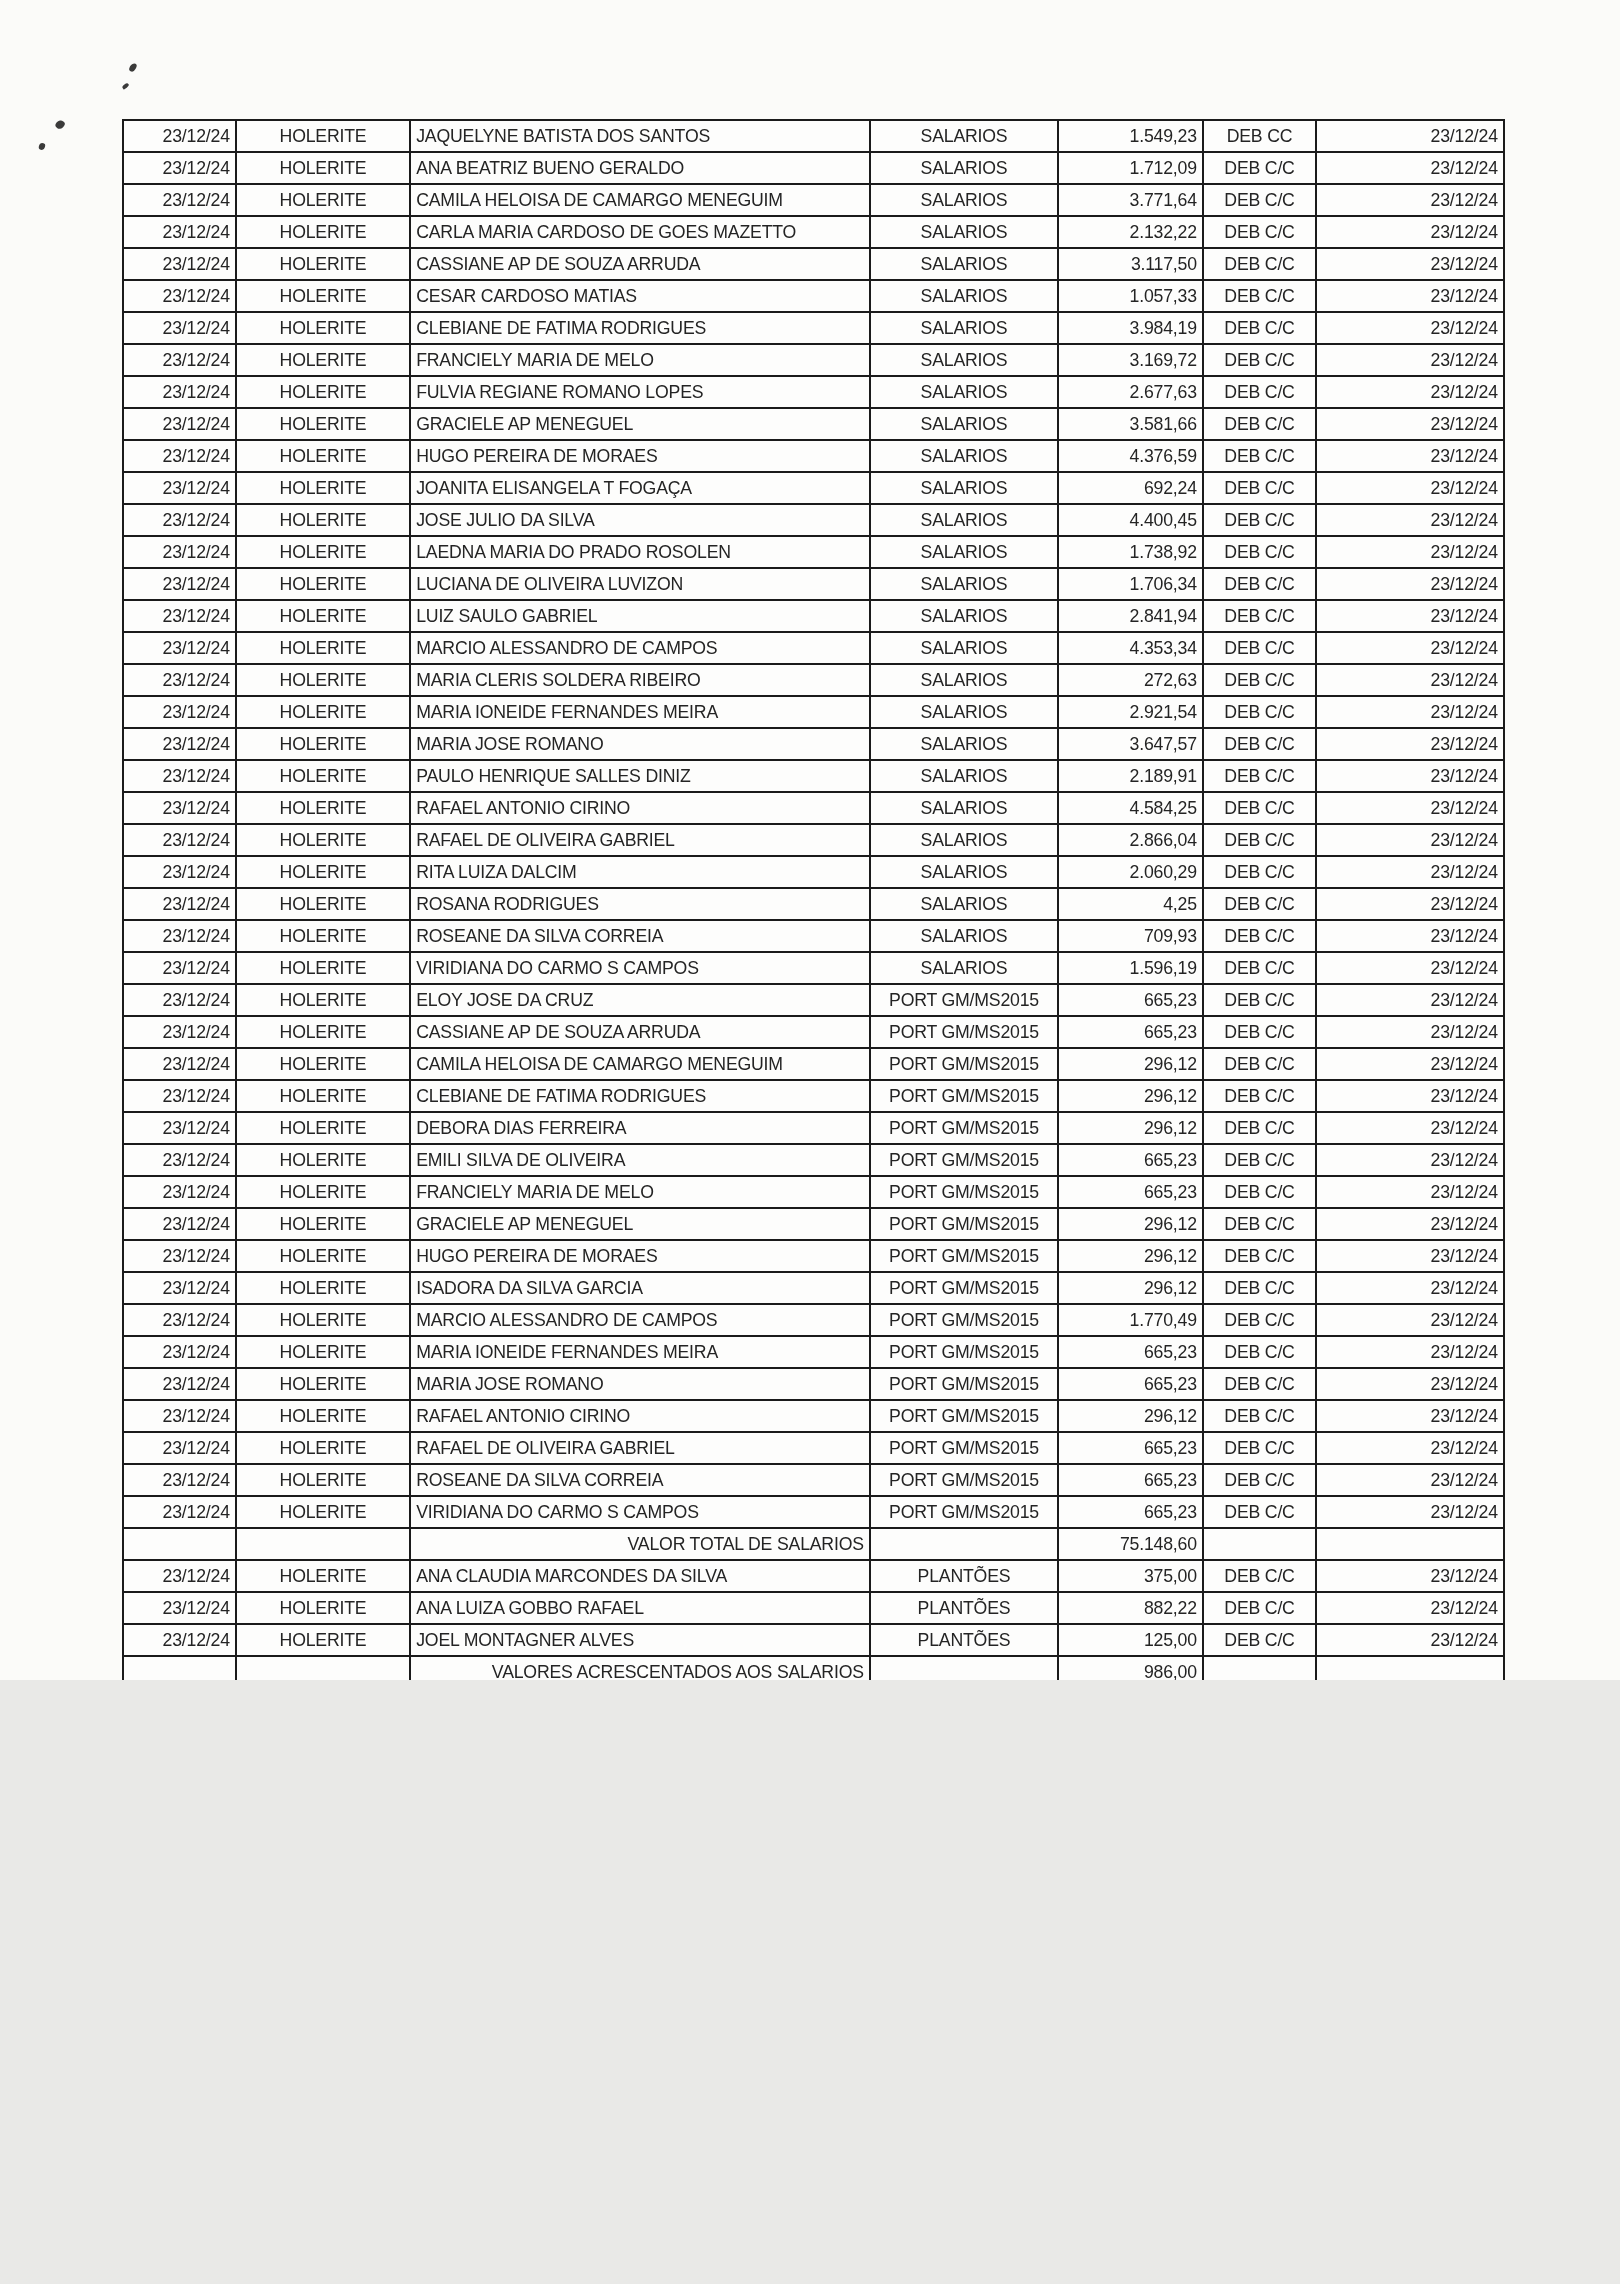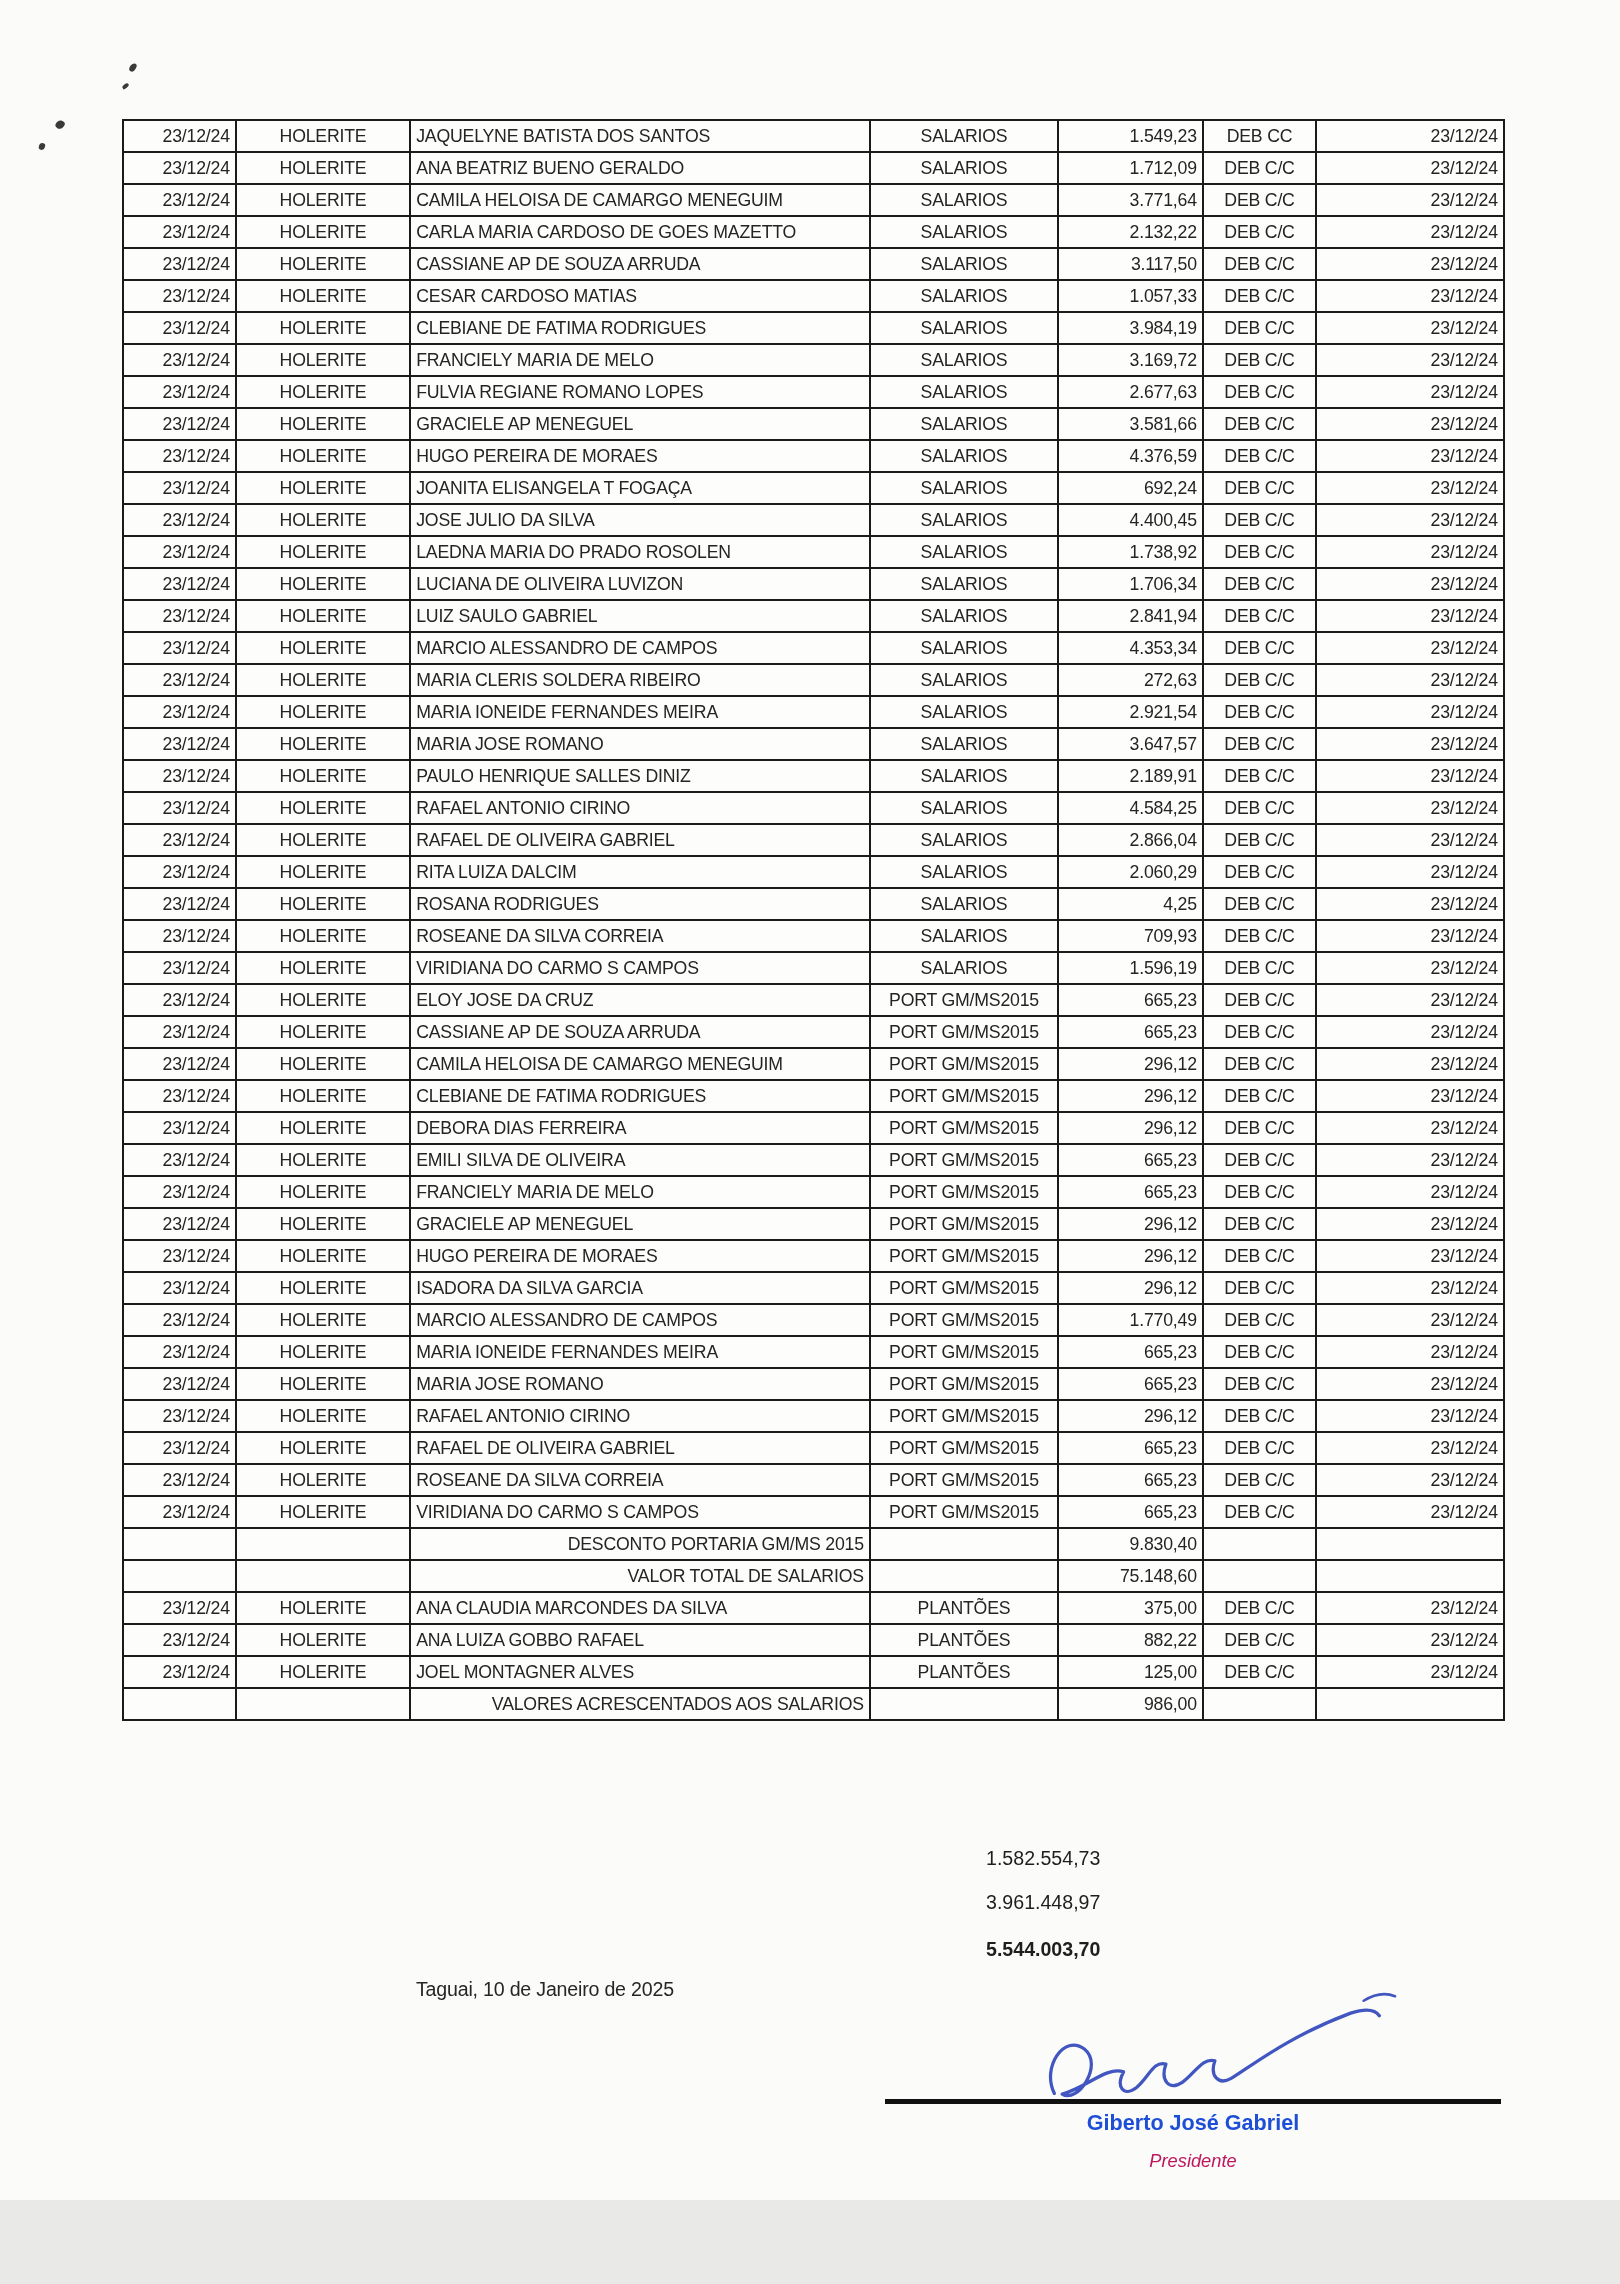--- a/index.html
+++ b/index.html
@@ -4,21 +4,21 @@
 <style>
   html,body{margin:0;padding:0;}
   body{
     width:1621px;height:2284px;
     background:#e9e9e7;
     font-family:"Liberation Sans", sans-serif;
     color:#1f1f1f;
   }
   .page{
     position:relative;
-    width:1621px;height:2200px;
+    width:1621px;height:1680px;
     background:#fbfbf9;
     overflow:hidden;
   }
   
   .speck{position:absolute;background:#3a3a3a;border-radius:60% 40% 55% 45%;}
   .speck.s1{left:130px;top:63px;width:5.9px;height:8.5px;transform:rotate(28deg);}
   .speck.s2{left:122px;top:84px;width:7.2px;height:3.9px;transform:rotate(-35deg);border-radius:50% 50% 50% 10%;}
   .speck.s3{left:56px;top:120px;width:7.9px;height:9.2px;transform:rotate(40deg);}
   .speck.s4{left:39px;top:143px;width:5.9px;height:6.5px;transform:rotate(15deg);}
 
@@ -485,29 +485,20 @@
           <td class="c-date2">23/12/24</td>
         </tr>
         <tr>
           <td class="c-date">23/12/24</td>
           <td class="c-doc">HOLERITE</td>
           <td class="c-name">VIRIDIANA DO CARMO S CAMPOS</td>
           <td class="c-type">PORT GM/MS2015</td>
           <td class="c-val">665,23</td>
           <td class="c-deb">DEB C/C</td>
           <td class="c-date2">23/12/24</td>
-        </tr>
-        <tr>
-          <td class="c-date"></td>
-          <td class="c-doc"></td>
-          <td class="c-name c-label">DESCONTO PORTARIA GM/MS 2015</td>
-          <td class="c-type"></td>
-          <td class="c-val">9.830,40</td>
-          <td class="c-deb"></td>
-          <td class="c-date2"></td>
         </tr>
         <tr>
           <td class="c-date"></td>
           <td class="c-doc"></td>
           <td class="c-name c-label">VALOR TOTAL DE SALARIOS</td>
           <td class="c-type"></td>
           <td class="c-val">75.148,60</td>
           <td class="c-deb"></td>
           <td class="c-date2"></td>
         </tr>

